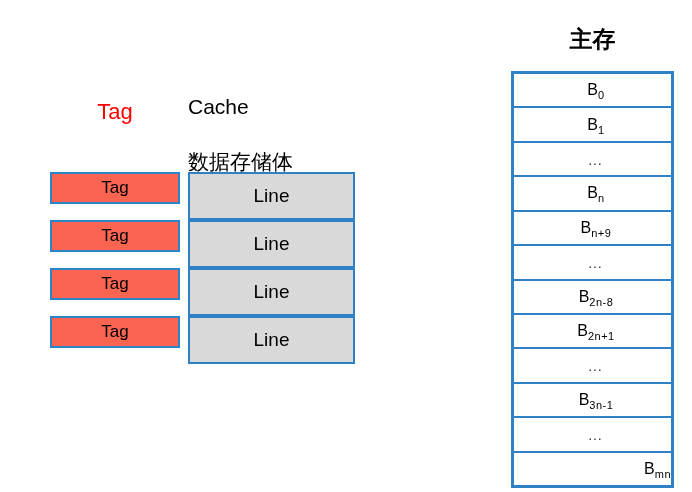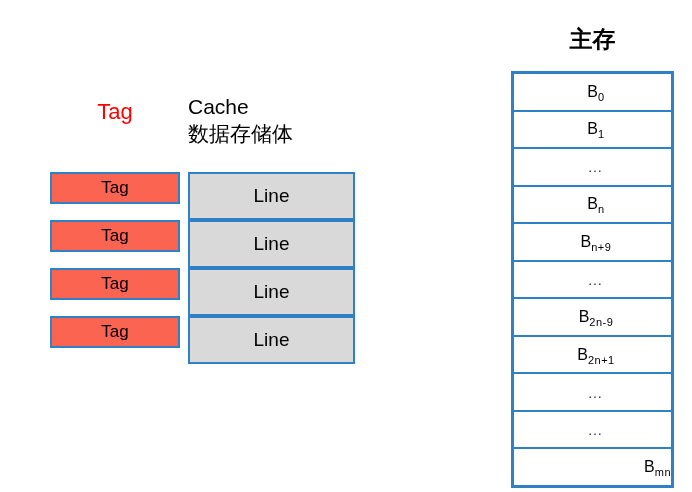--- a/index.html
+++ b/index.html
@@ -51,20 +51,21 @@
     top: 94px;
     width: 167px;
     font-size: 21px;
     line-height: 26px;
     color: #000000;
   }
   .hdr-cache .l2 {
     display: block;
     font-size: 21px;
     line-height: 27px;
+    margin-top: 28px;
   }
 
   .cache-row {
     position: absolute;
     left: 0;
     width: 420px;
     height: 32px;
   }
 
   .tag-box {
@@ -219,28 +220,31 @@
         <div class="mem-cell">
           <span class="blab">B<sub>n</sub></span>
         </div>
         <div class="mem-cell">
           <span class="blab">B<sub>n+9</sub></span>
         </div>
         <div class="mem-cell ellipsis">
           <span>…</span>
         </div>
         <div class="mem-cell">
-          <span class="blab">B<sub>2n-9</sub></span>
+          <span class="blab">B<sub>2n-8</sub></span>
         </div>
         <div class="mem-cell">
           <span class="blab">B<sub>2n+1</sub></span>
         </div>
         <div class="mem-cell ellipsis">
           <span>…</span>
         </div>
+        <div class="mem-cell">
+          <span class="blab">B<sub>3n-1</sub></span>
+        </div>
         <div class="mem-cell ellipsis">
           <span>…</span>
         </div>
         <div class="mem-cell">
           <span class="blab">B<sub>mn</sub></span>
         </div>
       </div>
 
   </div>
 

